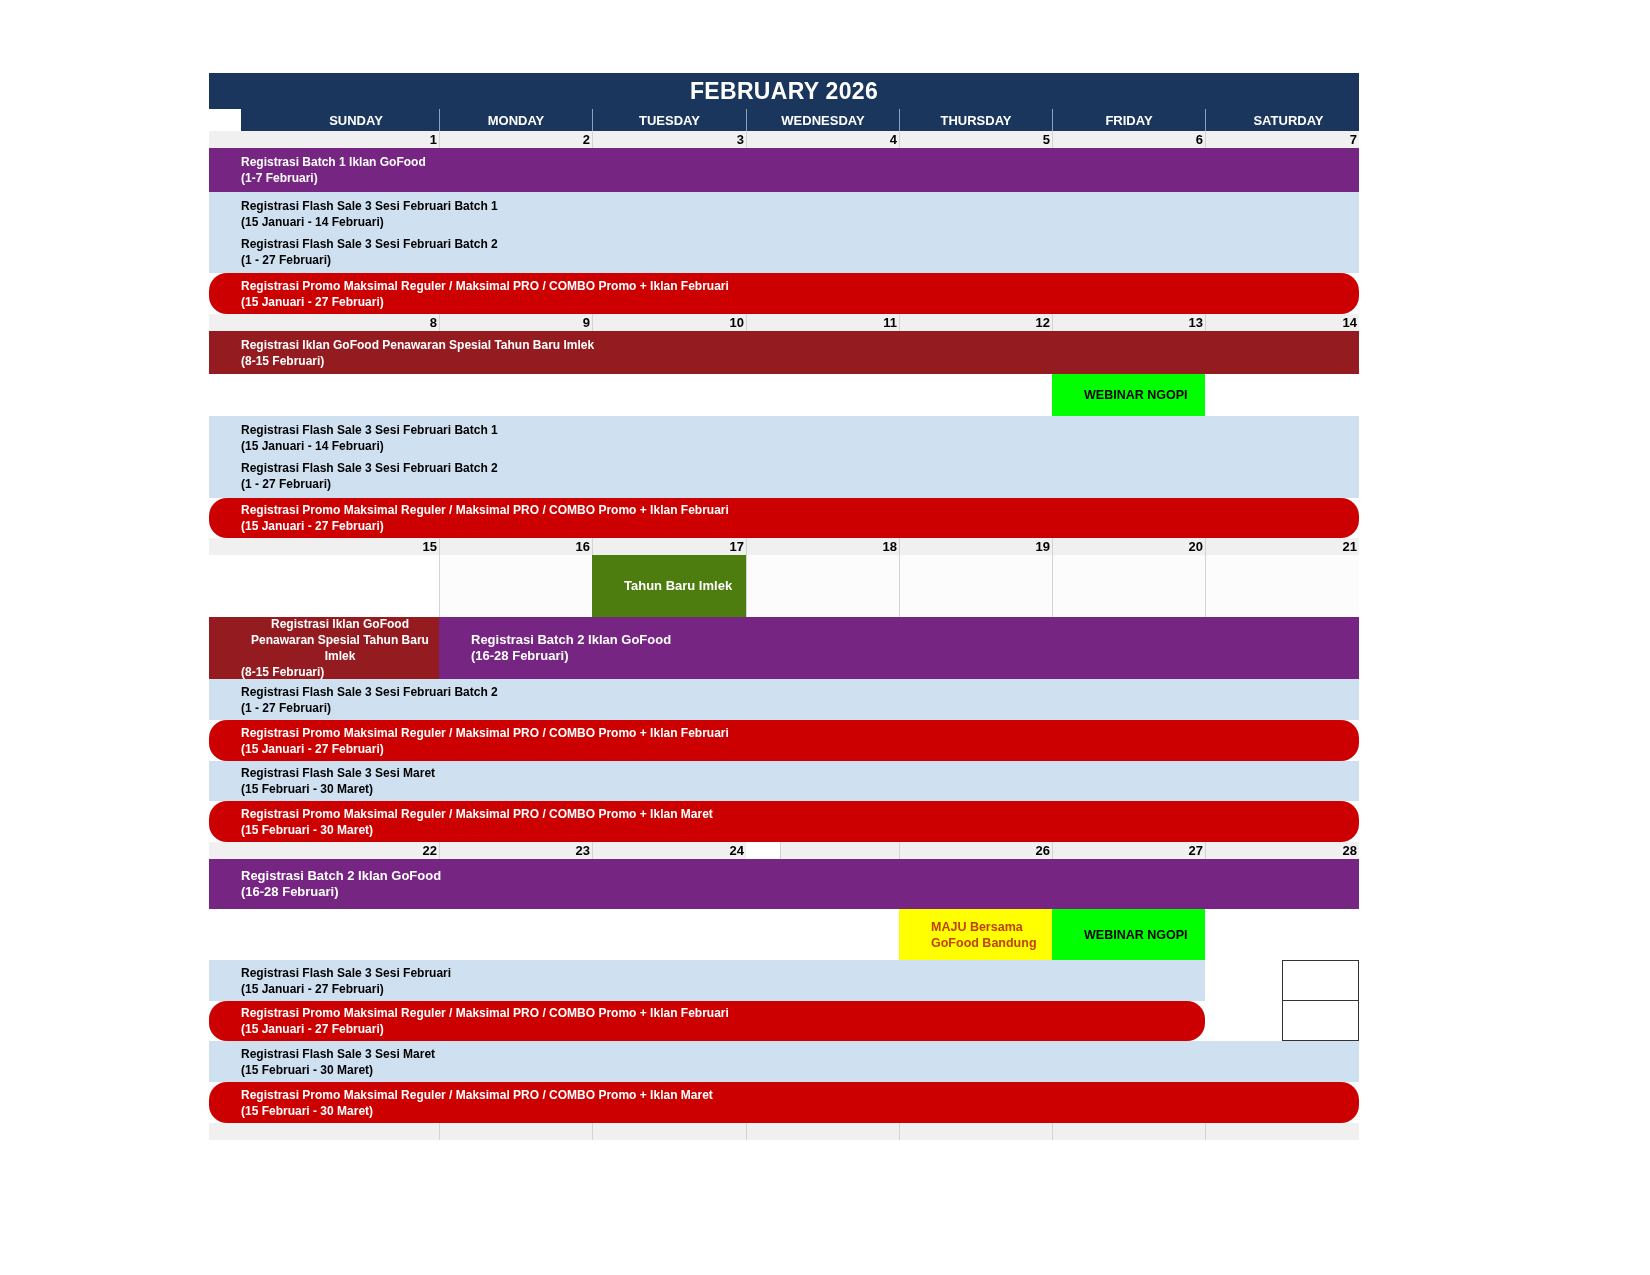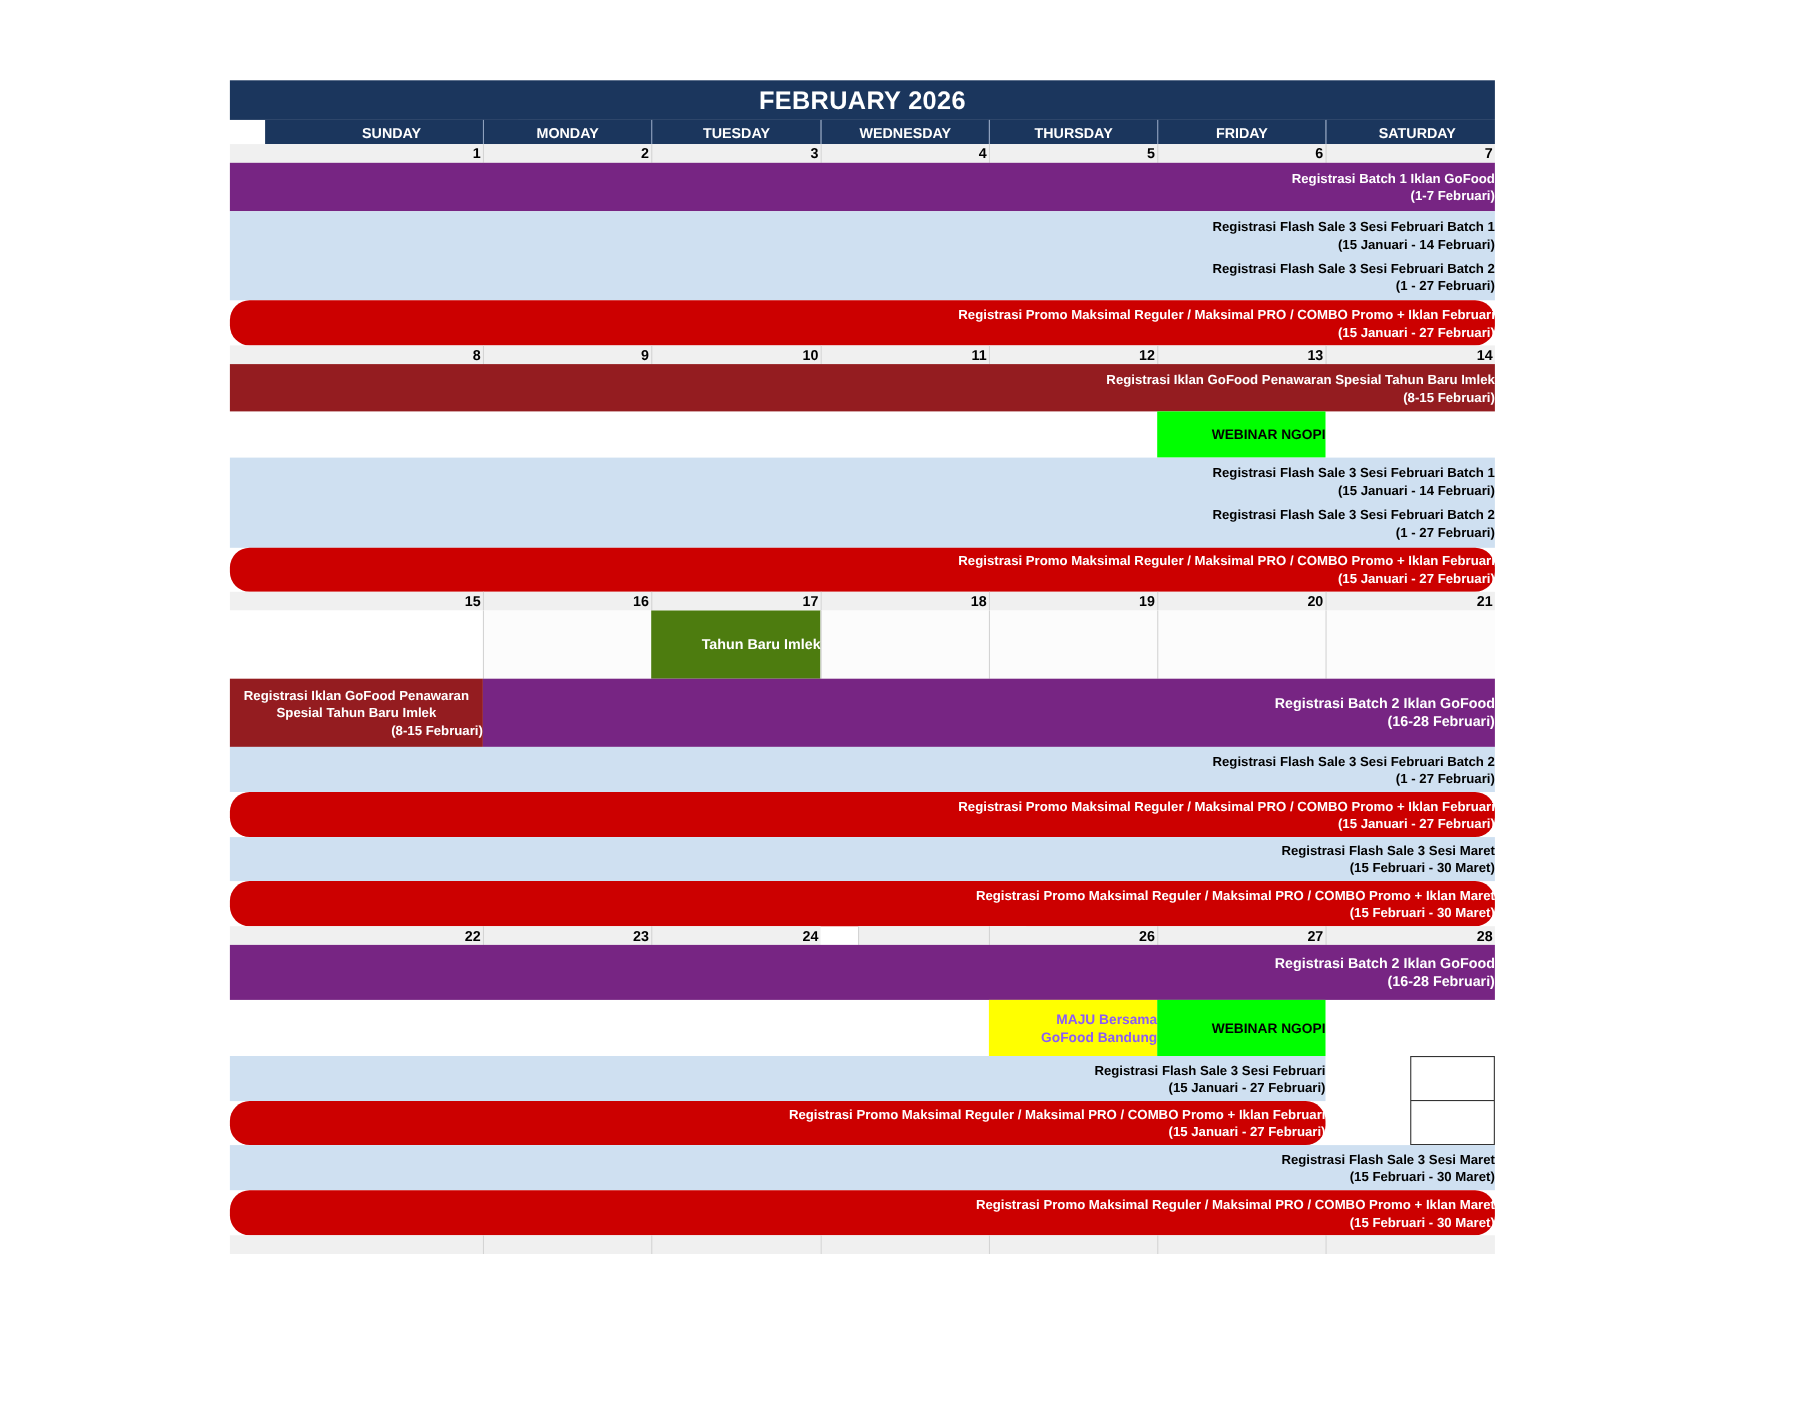--- a/index.html
+++ b/index.html
@@ -3,27 +3,27 @@
 <meta charset="utf-8">
 <style>
   html, body { margin:0; padding:0; background:#ffffff; }
   body { width:1650px; height:1275px; position:relative; overflow:hidden; font-family:"Liberation Sans", sans-serif; }
   .abs { position:absolute; box-sizing:border-box; }
   .title { background:#1b365d; color:#fff; font-weight:bold; font-size:23px; display:flex; align-items:center; justify-content:center; letter-spacing:0.3px; }
   .dayhdr { background:#1b365d; color:#fff; font-weight:bold; font-size:13px; display:flex; align-items:center; justify-content:center; border-left:1px solid #8da0bd; }
   .dayhdr.first { border-left:none; }
   .datecell { background:#f0f0f0; color:#000; font-weight:bold; font-size:13px; display:flex; align-items:center; justify-content:flex-end; padding-right:2px; border-left:1px solid #d4d4d4; }
   .datecell.first { border-left:none; }
-  .band { display:flex; flex-direction:column; align-items:flex-end; justify-content:center; text-align:center; font-weight:bold; font-size:12px; line-height:16px; }
+  .band { display:flex; flex-direction:column; align-items:flex-start; justify-content:center; text-align:center; font-weight:bold; font-size:12px; line-height:16px;padding-left:32px; }
   .purple { background:#772583; color:#fff; }
   .lightblue { background:#cfe0f1; color:#000; }
   .red { background:#cc0000; color:#fff;border-radius:18px; }
   .maroon { background:#941c20; color:#fff; }
   .green { background:#00ff00; color:#000; font-size:12.5px; }
-  .yellow { background:#ffff00; color:#8b5cf6; font-size:12.5px; }
+  .yellow { background:#ffff00; color:#c2410c; font-size:12.5px; }
   .gray { background:#4d7c0f; color:#fff; font-size:13px; }
   .emptycell { background:#fcfcfc; border-left:1px solid #d4d4d4; }
   .emptycell.first { border-left:none; }
   .footcell { background:#f0f0f0; border-left:1px solid #d4d4d4; }
   .footcell.first { border-left:none; }
   .boxcell { background:#fff; border:1px solid #333; }
   .gap { height:6px; }
 </style>
 </head>
 <body>

